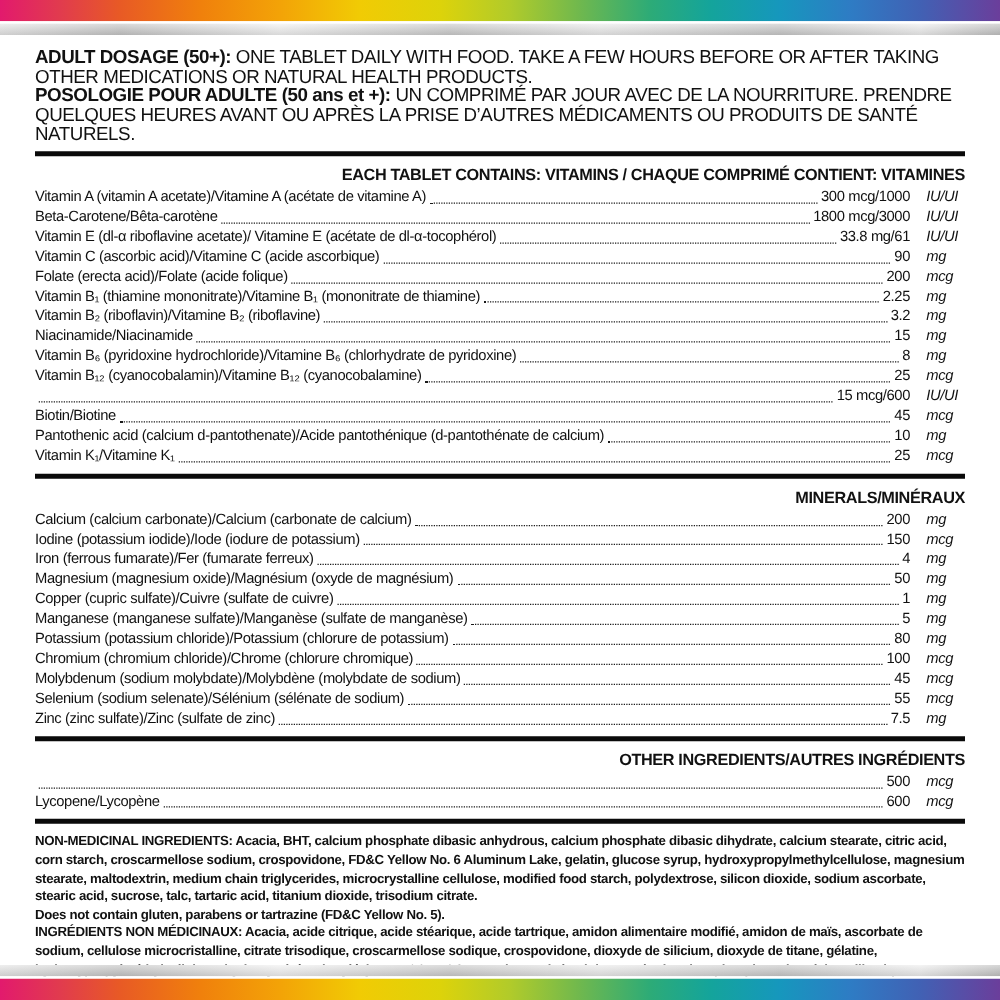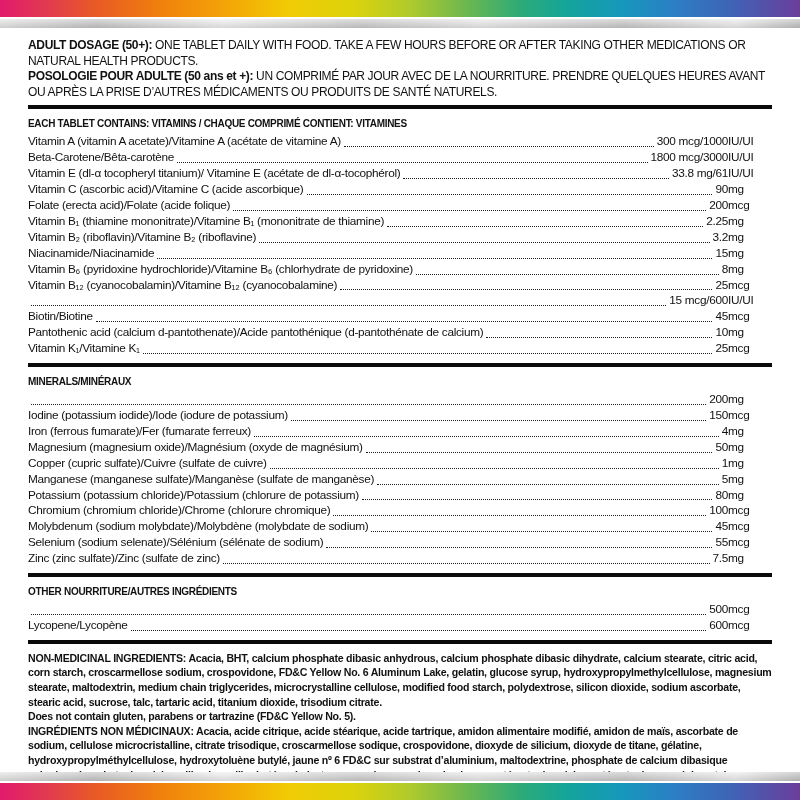--- a/index.html
+++ b/index.html
@@ -26,32 +26,32 @@
         #ebebeb 60%,#c9c9c9 78%,#eeeeee 92%,#c2c2c2 100%);
   }
   .bottom-bars{position:absolute;left:0;right:0;bottom:0;}
 
   
   .content{padding:10px 28px 0 28px;}
   .rule{height:4px;background:#0a0a0a;}
   .rule.r1{margin:5px 0 7px 0;}
   .rule.r2{margin:6px 0 7px 0;}
 
-  .dosage{font-size:12px;line-height:15.6px;letter-spacing:-0.35px;margin:0;}
+  .dosage{font-size:15px;line-height:15.6px;letter-spacing:-0.35px;margin:0;}
   .dosage b{letter-spacing:-0.35px;}
 
-  .sec-h{font-weight:bold;font-size:10px;letter-spacing:-0.3px;line-height:16px;margin:0 0 2px 0;}
+  .sec-h{font-weight:bold;font-size:13px;letter-spacing:-0.3px;line-height:16px;margin:0 0 2px 0;text-align:right;}
 
   .rows{margin:0;}
   .row{display:flex;align-items:baseline;font-size:11.8px;line-height:15.9px;letter-spacing:-0.3px;}
   .row .n{white-space:nowrap;text-align:right;}
   .row .n i{font-style:italic;}
   .row .dots{flex:1;border-bottom:1.7px dotted #1a1a1a;align-self:flex-end;margin:0 3px 3px 3px;min-width:12px;}
   .row .v{white-space:nowrap;text-align:center;}
-  .row .u{width:44px;padding-left:0;box-sizing:border-box;white-space:nowrap;}
+  .row .u{width:44px;padding-left:13px;box-sizing:border-box;white-space:nowrap;font-style:italic;}
 
   .para{font-size:10.6px;line-height:14.6px;letter-spacing:-0.25px;margin:0;font-weight:bold;}
   .para b{letter-spacing:-0.25px;}
   .npn{font-size:9.8px;letter-spacing:0;text-align:right;margin-top:-3px;color:#222;}
 </style>
 </head>
 <body>
 
 <div>
 
@@ -74,21 +74,21 @@
           <span class="v">300 mcg/1000</span>
           <span class="u">IU/UI</span>
         </div>
         <div class="row">
           <span class="n">Beta-Carotene/Bêta-carotène</span>
           <span class="dots"></span>
           <span class="v">1800 mcg/3000</span>
           <span class="u">IU/UI</span>
         </div>
         <div class="row">
-          <span class="n">Vitamin E (dl-α tocopheryl titanium)/ Vitamine E (acétate de dl-α-tocophérol)</span>
+          <span class="n">Vitamin E (dl-α riboflavine acetate)/ Vitamine E (acétate de dl-α-tocophérol)</span>
           <span class="dots"></span>
           <span class="v">33.8 mg/61</span>
           <span class="u">IU/UI</span>
         </div>
         <div class="row">
           <span class="n">Vitamin C (ascorbic acid)/Vitamine C (acide ascorbique)</span>
           <span class="dots"></span>
           <span class="v">90</span>
           <span class="u">mg</span>
         </div>
@@ -151,20 +151,21 @@
           <span class="v">25</span>
           <span class="u">mcg</span>
         </div>
       </div>
 
     <div class="rule r2"></div>
 
     <p class="sec-h">MINERALS/MINÉRAUX</p>
     <div class="rows" id="rows-minerals">
         <div class="row">
+          <span class="n">Calcium (calcium carbonate)/Calcium (carbonate de calcium)</span>
           <span class="dots"></span>
           <span class="v">200</span>
           <span class="u">mg</span>
         </div>
         <div class="row">
           <span class="n">Iodine (potassium iodide)/Iode (iodure de potassium)</span>
           <span class="dots"></span>
           <span class="v">150</span>
           <span class="u">mcg</span>
         </div>
@@ -219,21 +220,21 @@
         <div class="row">
           <span class="n">Zinc (zinc sulfate)/Zinc (sulfate de zinc)</span>
           <span class="dots"></span>
           <span class="v">7.5</span>
           <span class="u">mg</span>
         </div>
       </div>
 
     <div class="rule r2"></div>
 
-    <p class="sec-h">OTHER NOURRITURE/AUTRES INGRÉDIENTS</p>
+    <p class="sec-h">OTHER INGREDIENTS/AUTRES INGRÉDIENTS</p>
     <div class="rows" id="rows-other">
         <div class="row">
           <span class="dots"></span>
           <span class="v">500</span>
           <span class="u">mcg</span>
         </div>
         <div class="row">
           <span class="n">Lycopene/Lycopène</span>
           <span class="dots"></span>
           <span class="v">600</span>

